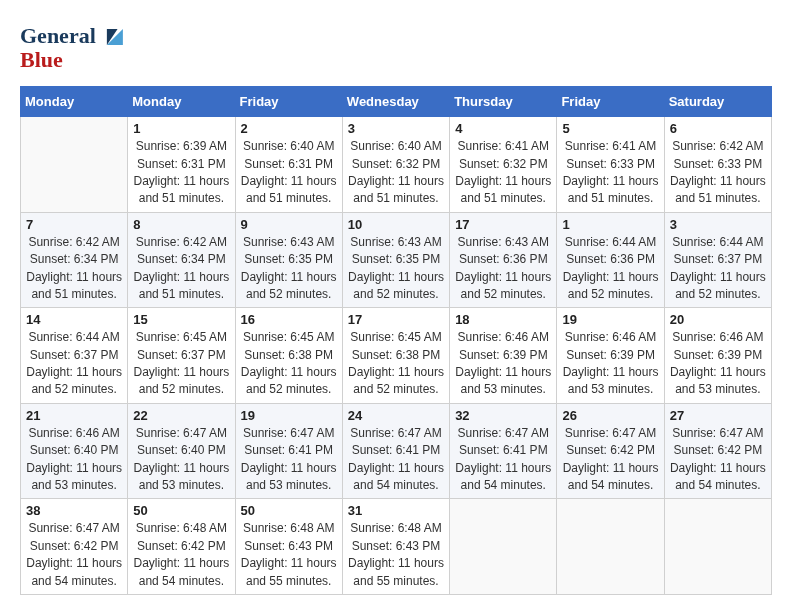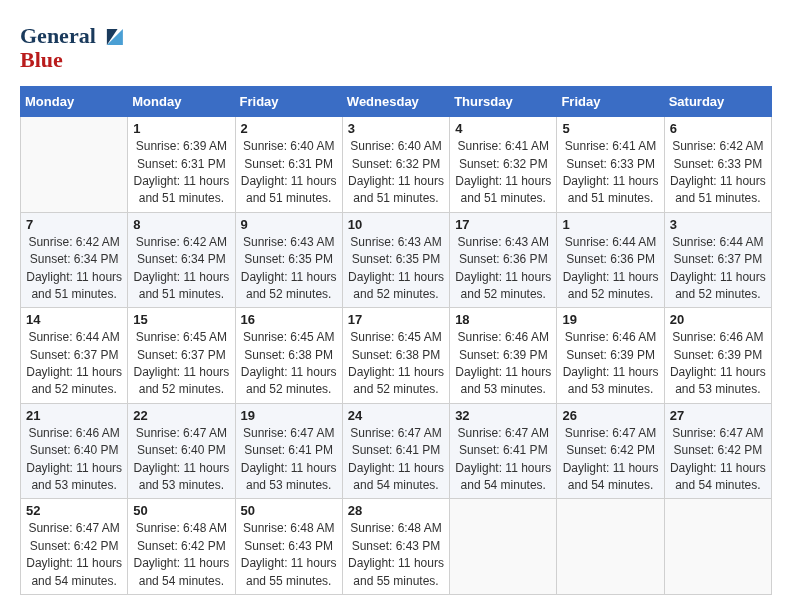--- a/index.html
+++ b/index.html
@@ -252,33 +252,33 @@
             <span class="day-num">26</span>
             <div class="day-info">Sunrise: 6:47 AM<br>Sunset: 6:42 PM<br>Daylight: 11 hours and 54 minutes.</div>
           </td>
           <td>
             <span class="day-num">27</span>
             <div class="day-info">Sunrise: 6:47 AM<br>Sunset: 6:42 PM<br>Daylight: 11 hours and 54 minutes.</div>
           </td>
         </tr>
         <tr>
           <td>
-            <span class="day-num">52</span>
+            <span class="day-num">38</span>
             <div class="day-info">Sunrise: 6:47 AM<br>Sunset: 6:42 PM<br>Daylight: 11 hours and 54 minutes.</div>
           </td>
           <td>
             <span class="day-num">50</span>
             <div class="day-info">Sunrise: 6:48 AM<br>Sunset: 6:42 PM<br>Daylight: 11 hours and 54 minutes.</div>
           </td>
           <td>
             <span class="day-num">50</span>
             <div class="day-info">Sunrise: 6:48 AM<br>Sunset: 6:43 PM<br>Daylight: 11 hours and 55 minutes.</div>
           </td>
           <td>
-            <span class="day-num">28</span>
+            <span class="day-num">31</span>
             <div class="day-info">Sunrise: 6:48 AM<br>Sunset: 6:43 PM<br>Daylight: 11 hours and 55 minutes.</div>
           </td>
           <td class="empty"></td>
           <td class="empty"></td>
           <td class="empty"></td>
         </tr>
       </tbody>
   </table>
 </div>
 

